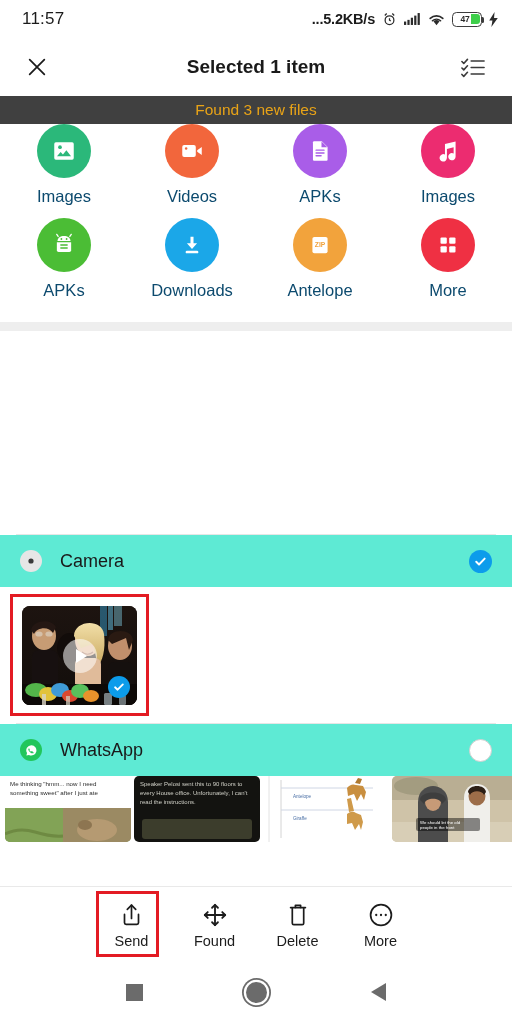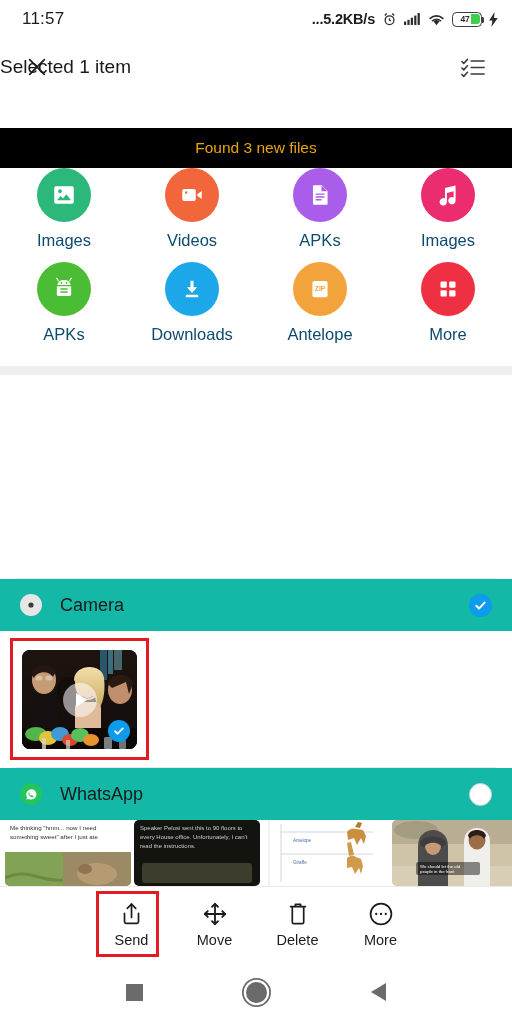--- a/index.html
+++ b/index.html
@@ -27,30 +27,30 @@
   .battery::after { content:""; position:absolute; right:-3.4px; top:4px; width:2.4px; height:6px; background:#3d3d3d; border-radius:0 1.5px 1.5px 0; }
   .battery .fill { position:absolute; right:1.2px; top:1.2px; bottom:1.2px; width:9px; background:#3ecf4a; border-radius:0 3px 3px 0; }
   .battery .pct { position:relative; z-index:2; font-size:8.5px; font-weight:700; color:#2b2b2b; width:100%; text-align:center; letter-spacing:-.3px; padding-right:4px;}
 
   
   .header {
     height:58px; display:flex; align-items:center; padding:0 22px;
     background:#fff; position:relative;
   }
   .header-title {
-    position:absolute; left:0; right:0; text-align:left;
-    font-size:19px; font-weight:400; color:#1a1a1a; pointer-events:none;
+    position:absolute; left:0; right:0; text-align:center;
+    font-size:19px; font-weight:700; color:#1a1a1a; pointer-events:none;
   }
   .close-btn { position:relative; z-index:3; width:30px; height:30px; display:flex; align-items:center; justify-content:center; cursor:pointer;}
   .selectall-btn { margin-left:auto; position:relative; z-index:3; width:34px; height:30px; display:flex; align-items:center; justify-content:center; cursor:pointer;}
 
   
   .banner {
-    height:40px; background:#000000; display:flex; align-items:center; justify-content:center;
-    position:relative; z-index:5;margin-top:32px;
+    height:28px; background:#404040; display:flex; align-items:center; justify-content:center;
+    position:relative; z-index:5;
   }
   .banner-text { font-size:15.5px; color:#e8a317; font-weight:400; }
 
   
   .categories { background:#fff; padding-top:0; position:relative; z-index:1; margin-top:-8px; }
   .cat-row { display:flex; }
   .cat-cell { flex:1; display:flex; flex-direction:column; align-items:center; cursor:pointer; }
   .cat-row:first-child .cat-cell { padding-top:8px; }
   .cat-row:last-child .cat-cell { padding-top:12px; }
   .cat-circle { width:54px; height:54px; border-radius:50%; display:flex; align-items:center; justify-content:center; }
@@ -59,21 +59,21 @@
 
   
   .gray-bar { height:9px; background:#eeeeee; }
 
   
   .empty-area { height:203px; background:#ffffff; }
   .thin-div { height:1px; background:#e6e6e6; margin:0 16px; }
 
   
   .group-head {
-    height:52px; display:flex; align-items:center; padding:0 20px; background:#14b8a6;
+    height:52px; display:flex; align-items:center; padding:0 20px; background:#5eead4;
   }
   .group-icon { width:22px; height:22px; border-radius:50%; display:flex; align-items:center; justify-content:center; flex:0 0 auto;}
   .group-name { margin-left:18px; font-size:18px; color:#1a1a1a; }
   .group-check { margin-left:auto; width:23px; height:23px; border-radius:50%; display:flex; align-items:center; justify-content:center; }
   .group-check.on { background:#0c9ceb; }
   .group-check.off { background:#fff; border:1.4px solid #cfcfcf; }
 
   
   .thumb-row { display:flex; padding:0 0 0 0; background:#fff; }
   .cam-wrap { position:relative; width:152px; height:136px; }
@@ -101,21 +101,21 @@
   
   .wa-strip { display:flex; gap:3px; padding:0 0; overflow:hidden; height:66px; }
   .wa-thumb { width:126px; height:66px; border-radius:5px; overflow:hidden; position:relative; background:#fff; flex:0 0 auto;}
   .wa-thumb:first-child { margin-left:5px; }
   .wa-cap { font-size:6.2px; color:#2b2b2b; line-height:1.45; padding:4px 5px 2px; font-family:"Liberation Sans",sans-serif;}
   .wa-cap-dark { font-size:6px; color:#cfcfc6; line-height:1.5; padding:4px 6px;}
 
   
   .actionbar {
     position:absolute; left:0; right:0; bottom:64px; height:74px;
-    background:#fff; display:flex; align-items:center; justify-content:center;
+    background:#fff; display:flex; align-items:flex-start; justify-content:center;
     border-top:1px solid #e9e9e9; gap:0;
   }
   .act {
     width:83px; display:flex; flex-direction:column; align-items:center; justify-content:center;
     cursor:pointer; position:relative; height:74px;
   }
   .act-ico { height:30px; display:flex; align-items:center; justify-content:center; }
   .act-label { margin-top:3px; font-size:14.5px; color:#1c1c1c; }
   .send-redbox { left:6px; top:4px; width:63px; height:66px; }
 
@@ -458,21 +458,21 @@
   </div>
 
   <div class="act">
     <div class="act-ico">
       <svg width="26" height="26" viewBox="0 0 24 24" stroke="#1c1c1c" stroke-width="1.7" fill="none" stroke-linecap="round" stroke-linejoin="round">
         <path d="M12 2.6v18.8M2.6 12h18.8"></path>
         <path d="M9.3 5.3 12 2.6l2.7 2.7M9.3 18.7 12 21.4l2.7-2.7"></path>
         <path d="M5.3 9.3 2.6 12l2.7 2.7M18.7 9.3 21.4 12l-2.7 2.7"></path>
       </svg>
     </div>
-    <div class="act-label">Move</div>
+    <div class="act-label">Found</div>
   </div>
 
   <div class="act">
     <div class="act-ico">
       <svg width="24" height="26" viewBox="0 0 22 26" stroke="#1c1c1c" stroke-width="1.7" fill="none" stroke-linecap="round" stroke-linejoin="round">
         <path d="M3.6 5.6h14.8"></path>
         <path d="M8.4 5.4V3.3h5.2v2.1"></path>
         <path d="M5.3 5.8v15.4a1.5 1.5 0 0 0 1.5 1.5h8.4a1.5 1.5 0 0 0 1.5-1.5V5.8"></path>
       </svg>
     </div>

